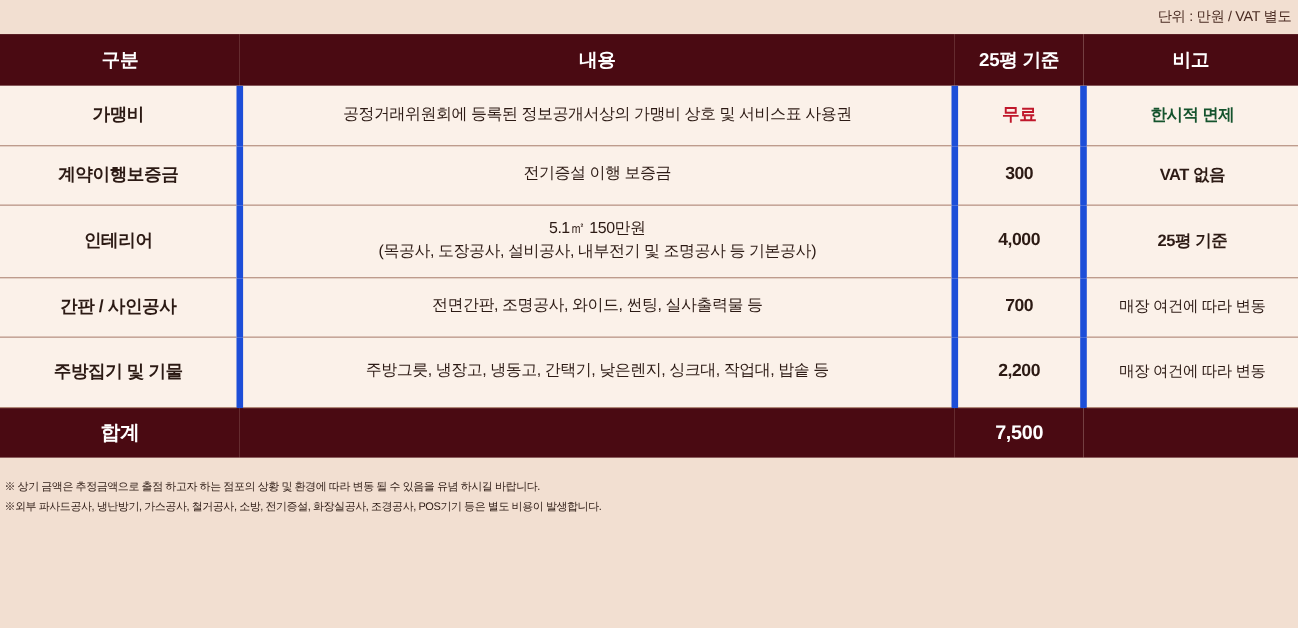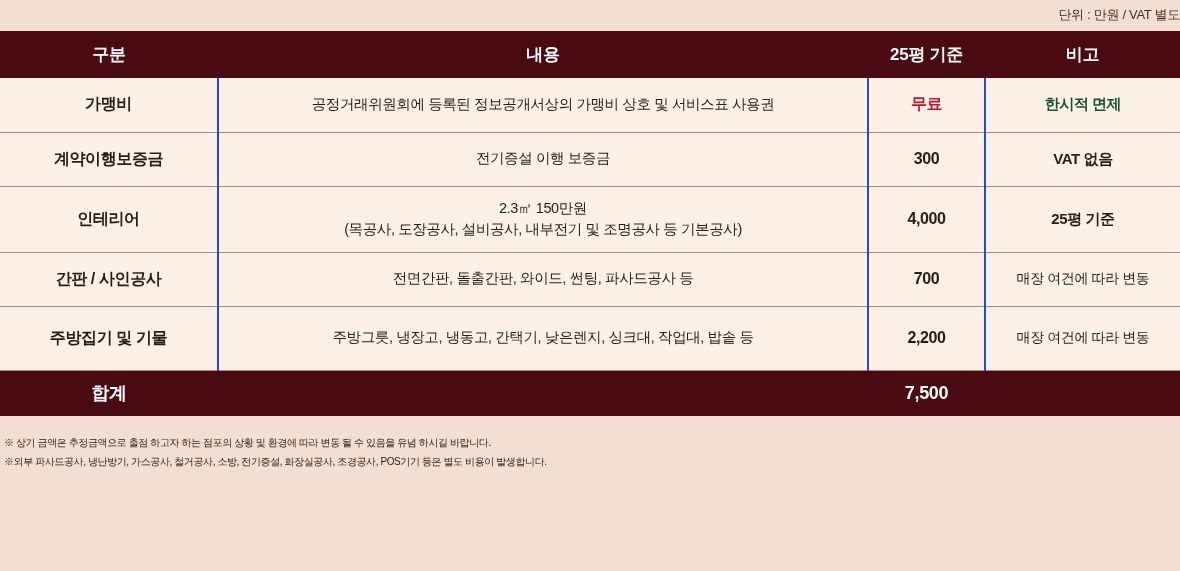--- a/index.html
+++ b/index.html
@@ -17,21 +17,21 @@
     height: 571px;
     background: #f2dfd1;
     overflow: hidden;
   }
 
   
   .unit-note {
     text-align: right;
     font-size: 13px;
     color: #4a2b22;
-    padding: 6px 0 7px 0;
+    padding: 6px 6px 7px 0;
     letter-spacing: -0.3px;
   }
 
   
   table.cost-table {
     width: 1180px;
     border-collapse: collapse;
     table-layout: fixed;
   }
   table.cost-table col.c1 { width: 218px; }
@@ -45,21 +45,21 @@
     font-size: 17px;
     font-weight: bold;
     height: 47px;
     letter-spacing: -0.3px;
     border: none;
   }
 
   tbody td {
     background: #fbf1e9;
     border-bottom: 1px solid #b08878;
-    border-right: 2px solid #1d4ed8;
+    border-right: 6px solid #1d4ed8;
     color: #2c1a14;
     font-size: 15px;
     text-align: center;
     letter-spacing: -0.4px;
     padding: 0 6px;
   }
   tbody tr td:last-child { border-right: none; }
 
   td.cat {
     font-weight: bold;
@@ -154,29 +154,29 @@
       </tr>
       <tr class="r3">
         <td class="cat">계약이행보증금</td>
         <td class="desc">전기증설 이행 보증금</td>
         <td class="amount">300</td>
         <td class="note bold">VAT 없음</td>
       </tr>
       <tr class="r4">
         <td class="cat">인테리어</td>
         <td class="desc">
-          <div>2.3㎡ 150만원</div>
+          <div>5.1㎡ 150만원</div>
           <div>(목공사, 도장공사, 설비공사, 내부전기 및 조명공사 등 기본공사)</div>
         </td>
         <td class="amount">4,000</td>
         <td class="note bold">25평 기준</td>
       </tr>
       <tr class="r5">
         <td class="cat">간판 / 사인공사</td>
-        <td class="desc">전면간판, 돌출간판, 와이드, 썬팅, 파사드공사 등</td>
+        <td class="desc">전면간판, 조명공사, 와이드, 썬팅, 실사출력물 등</td>
         <td class="amount">700</td>
         <td class="note">매장 여건에 따라 변동</td>
       </tr>
       <tr class="r6">
         <td class="cat">주방집기 및 기물</td>
         <td class="desc">주방그릇, 냉장고, 냉동고, 간택기, 낮은렌지, 싱크대, 작업대, 밥솥 등</td>
         <td class="amount">2,200</td>
         <td class="note">매장 여건에 따라 변동</td>
       </tr>
     </tbody>

